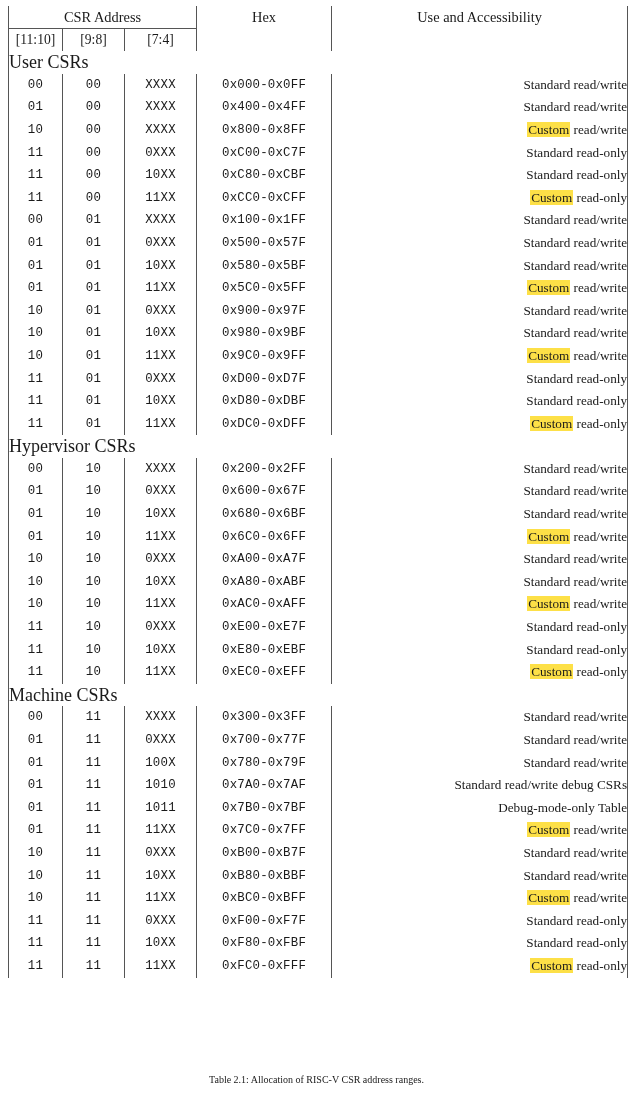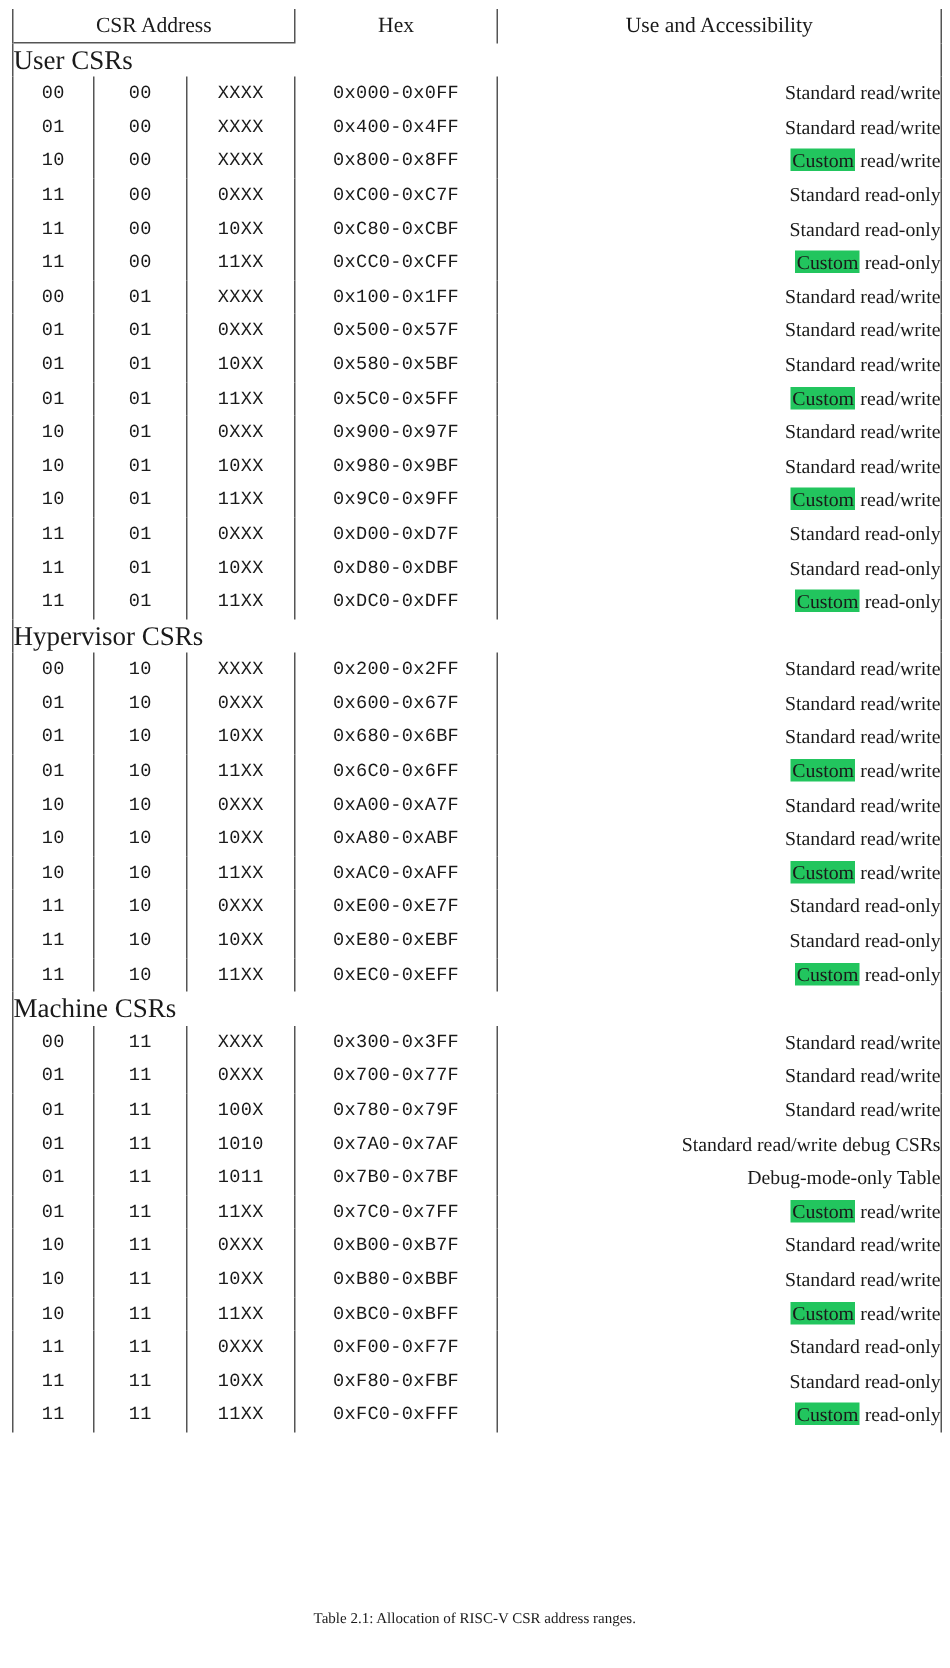--- a/index.html
+++ b/index.html
@@ -95,21 +95,21 @@
     content: "";
     position: absolute;
     left: 0;
     right: 0;
     bottom: 0;
     height: 0;
     border-bottom: 1.2px solid #555;
   }
 
   .hl {
-    background: #22c55e;
+    background: #fde047;
     padding: 0 1px;
   }
 
   .caption {
     position: absolute;
     left: 0;
     top: 1074px;
     width: 633px;
     text-align: center;
     font-size: 10px;
@@ -131,20 +131,27 @@
           <col class="c4">
           <col class="c5">
       </colgroup>
       <tbody id="tbody">
           <tr class="rule-top">
             <td class="hdr vl cmid" colspan="3">CSR Address</td>
             <td class="hdr vl">Hex</td>
             <td class="hdr vl vr">Use and Accessibility</td>
           </tr>
           <tr class="hr-thin">
+            <td class="subhdr vl">[11:10]</td>
+            <td class="subhdr vl">[9:8]</td>
+            <td class="subhdr vl vr">[7:4]</td>
+            <td class="subhdr"></td>
+            <td class="subhdr vl vr"></td>
+          </tr>
+          <tr class="hr-thin">
             <td class="section-hdr vl vr" colspan="5">User CSRs</td>
           </tr>
           <tr>
             <td class="c-center mono vl">00</td>
             <td class="c-center mono vl">00</td>
             <td class="c-center mono vl">XXXX</td>
             <td class="c-center mono vl">0x000-0x0FF</td>
             <td class="c-left vl vr"><span>Standard read/write</span></td>
           </tr>
           <tr>

